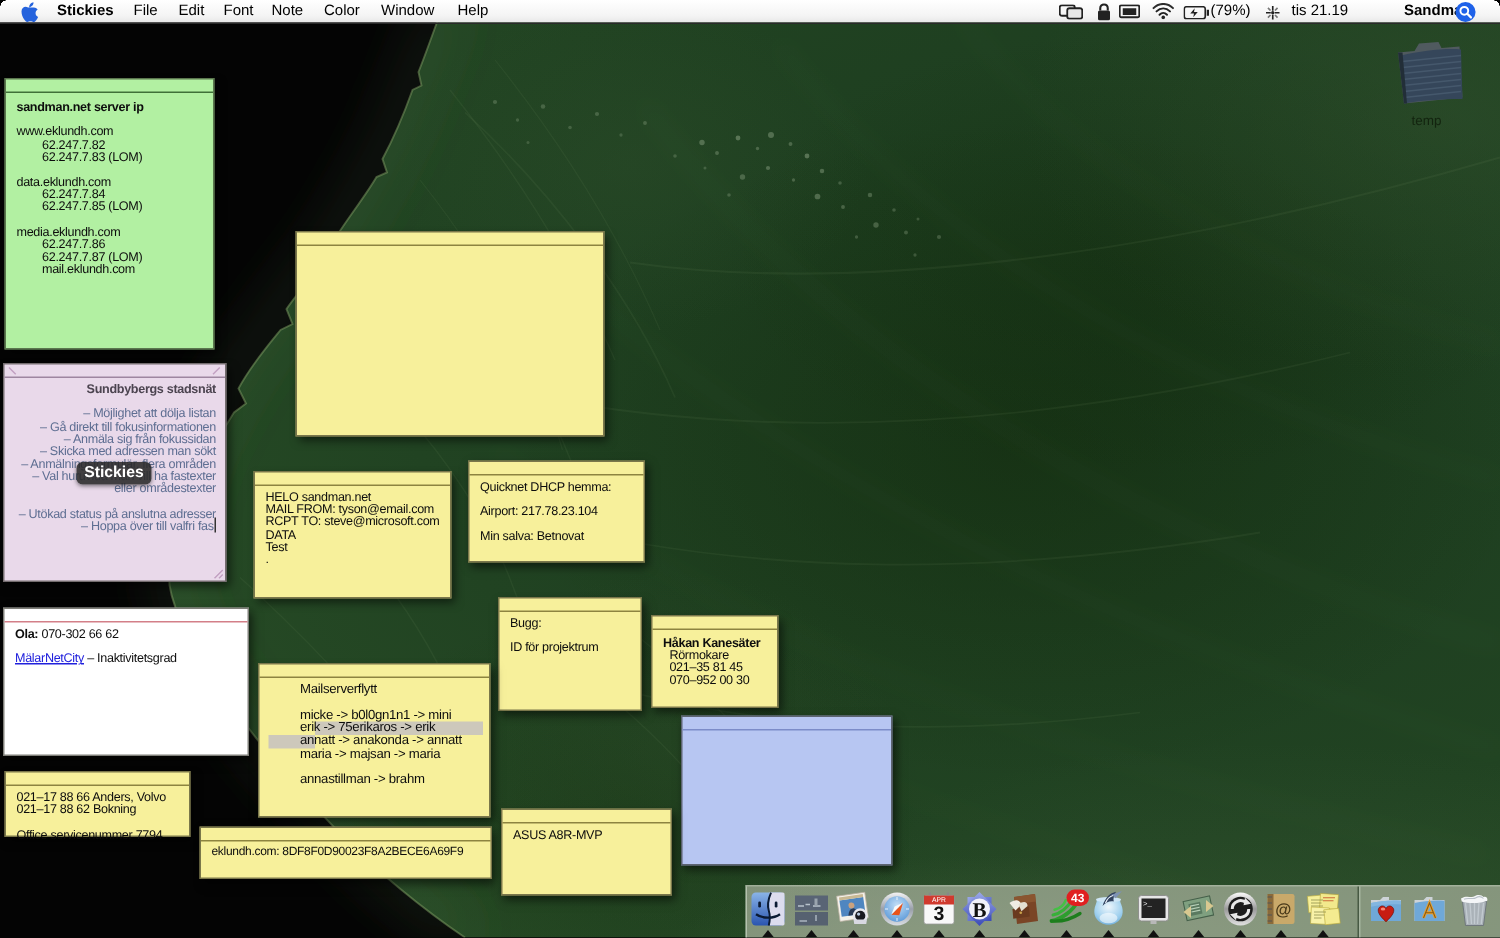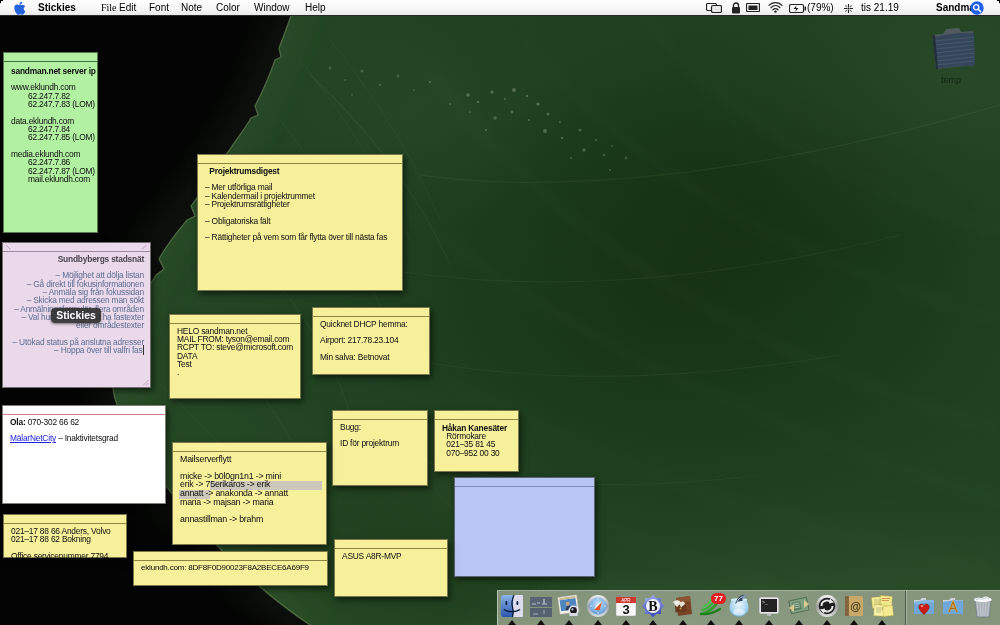--- a/index.html
+++ b/index.html
@@ -27,21 +27,21 @@
   #menubar{position:absolute;left:0;top:0;width:1000px;height:15px;z-index:20;
     background:linear-gradient(#ffffff, #f4f4f4 70%, #e8e8e8);
     border-bottom:1px solid #2a2a2a;font-size:10px;color:#000;}
   #menubar .it{position:absolute;top:1.5px;}
   
   #dock{position:absolute;left:497px;top:590px;width:503px;height:35px;z-index:10;
     background:rgba(210,212,195,0.55);
     border-left:1px solid rgba(230,240,225,0.5);
     border-top:1px solid rgba(220,230,215,0.35);}
   .dicon{position:absolute;top:3px;width:24px;height:24px;}
-  .mail .bd{line-height:8.65px;font-size:8.8px;}
+  .mail .bd{line-height:8.65px;font-size:8.8px;margin-left:20px;}
   .green .bd{padding-top:4.5px;}
   .hak .bd{padding-top:3.5px;}
   .tri{position:absolute;top:29px;width:0;height:0;border-left:4px solid transparent;
        border-right:4px solid transparent;border-bottom:5px solid #101010;}
 </style>
 </head>
 <body>
 <svg id="bg" width="1000" height="625" viewBox="0 0 1000 625">
   <defs>
     <radialGradient id="leafg" cx="70%" cy="38%" r="95%">
@@ -168,21 +168,21 @@
   </g>
   <text x="951" y="83" font-size="9" fill="#13240f" text-anchor="middle" style="font-family:'Liberation Sans';">temp</text>
 </svg>
 
 <div id="menubar">
   <svg class="it" style="left:14px;top:1px;" width="12" height="14" viewBox="0 0 17 20">
     <path fill="#2563dd" d="M11.8,0.6 C12,1.8 11.5,3 10.8,3.9 C10,4.8 8.9,5.5 7.8,5.4 C7.6,4.3 8.1,3.1 8.8,2.3 C9.6,1.4 10.9,0.7 11.8,0.6 Z
       M12.3,5.8 C13.6,5.8 14.9,6.5 15.8,7.7 C14.6,8.5 13.8,9.6 13.8,11.2 C13.8,12.9 14.8,14.1 16.2,14.7 C15.8,15.8 15.3,16.6 14.6,17.5 C13.8,18.5 12.9,19.6 11.8,19.6 C10.7,19.6 10.2,18.9 8.9,18.9 C7.6,18.9 7,19.6 5.9,19.6 C4.8,19.6 4,18.4 3.2,17.4 C1.6,15.3 0.4,12.2 0.4,9.5 C0.4,6.5 2.3,4.9 4.5,4.9 C5.6,4.9 6.6,5.7 7.4,5.7 C8.2,5.7 9.4,5.8 12.3,5.8 Z"></path>
   </svg>
   <span class="it" style="left:38px;font-weight:bold;">Stickies</span>
-  <span class="it" style="left:101px;font-family:Liberation Serif, serif;">File</span>
+  <span class="it" style="left:89px;">File</span>
   <span class="it" style="left:119px;">Edit</span>
   <span class="it" style="left:149px;">Font</span>
   <span class="it" style="left:181px;">Note</span>
   <span class="it" style="left:216px;">Color</span>
   <span class="it" style="left:254px;">Window</span>
   <span class="it" style="left:305px;">Help</span>
   <span class="it" style="left:807px;">(79%)</span>
   <span class="it" style="left:861px;">tis 21.19</span>
   <span class="it" style="left:917px;font-weight:bold;padding-left:19px;">Sandman</span>
 
@@ -220,21 +220,21 @@
   </svg>
   <svg class="it" style="left:970px;top:1px;" width="14" height="14" viewBox="0 0 14 14">
     <circle cx="7" cy="7" r="6.7" fill="#1f62e9"></circle>
     <circle cx="6.2" cy="6.2" r="2.6" fill="none" stroke="#fff" stroke-width="1.3"></circle>
     <line x1="8.2" y1="8.2" x2="10.6" y2="10.6" stroke="#fff" stroke-width="1.5" stroke-linecap="round"></line>
   </svg>
   <div style="position:absolute;left:0;top:0;width:4px;height:4px;background:radial-gradient(circle at 100% 100%, transparent 3.5px, #000 3.8px);"></div>
   <div style="position:absolute;right:0;top:0;width:4px;height:4px;background:radial-gradient(circle at 0% 100%, transparent 3.5px, #000 3.8px);"></div>
 </div>
 
-<div class="note green" style="left:3px;top:52px;width:95px;height:181px;">
+<div class="note green" style="left:3px;top:52px;width:140px;height:181px;">
   <div class="bar"></div>
   <div class="bd"><b>sandman.net server ip</b>
 
 www.eklundh.com
         62.247.7.82
         62.247.7.83 (LOM)
 
 data.eklundh.com
         62.247.7.84
         62.247.7.85 (LOM)
@@ -269,29 +269,20 @@
       <path d="M1,1 L5.5,5.5" stroke="#c2a0c2" stroke-width="1" fill="none"></path>
     </svg>
 </div>
 
 <div style="position:absolute;left:51px;top:308px;width:50px;height:15px;z-index:9;
      background:rgba(40,40,40,0.88);border-radius:4px;box-shadow:0 1px 3px rgba(0,0,0,0.5);
      color:#fff;font-weight:bold;font-size:10.5px;text-align:center;line-height:15px;">Stickies</div>
 
 <div class="note yellow" style="left:197px;top:154px;width:206px;height:137px;">
   <div class="bar"></div>
-  <div class="bd">  <b>Projektrumsdigest</b>
-
-– Mer utförliga mail
-– Kalendermail i projektrummet
-– Projektrumsrättigheter
-
-– Obligatoriska fält
-
-– Rättigheter på vem som får flytta över till nästa fas</div>
 </div>
 
 <div class="note yellow" style="left:312px;top:307px;width:118px;height:68px;">
   <div class="bar"></div>
   <div class="bd">Quicknet DHCP hemma:
 
 Airport: 217.78.23.104
 
 Min salva: Betnovat</div>
 </div>
@@ -299,21 +290,21 @@
 <div class="note yellow" style="left:169px;top:314px;width:132px;height:85px;">
   <div class="bar"></div>
   <div class="bd">HELO sandman.net
 MAIL FROM: tyson@email.com
 RCPT TO: steve@microsoft.com
 DATA
 Test
 .</div>
 </div>
 
-<div class="note yellow" style="left:332px;top:398px;width:96px;height:76px;margin-top:12px;">
+<div class="note yellow" style="left:332px;top:398px;width:96px;height:76px;">
   <div class="bar"></div>
   <div class="bd">Bugg:
 
 ID för projektrum</div>
 </div>
 
 <div class="note pink" style="left:2px;top:405px;width:164px;height:99px;">
   <div class="bar"></div>
   <div class="bd"><b>Ola:</b> 070-302 66 62
 
@@ -459,21 +450,21 @@
 
   <svg class="dicon" style="left:201px;" viewBox="0 0 24 24">
     <g fill="none" stroke="#2d9e2d" stroke-linecap="round">
       <path d="M2,20 C8,19 16,14 20,6" stroke-width="2.6"></path>
       <path d="M3,16 C8,15 13,11 15.5,6" stroke-width="2.0" stroke="#38b038"></path>
       <path d="M4,12.5 C8,11.5 10.5,9 11.5,6" stroke-width="1.6" stroke="#44c044"></path>
     </g>
     <path d="M2,20 C7,20.5 14,19.5 21,15" fill="none" stroke="#1d7e1d" stroke-width="2.2" stroke-linecap="round"></path>
   </svg>
   <div style="position:absolute;left:213px;top:2px;width:15px;height:11px;background:#e02020;border-radius:6px;
-       color:#fff;font-size:8px;font-weight:bold;text-align:center;line-height:11px;z-index:3;">77</div>
+       color:#fff;font-size:8px;font-weight:bold;text-align:center;line-height:11px;z-index:3;">43</div>
 
   <svg class="dicon" style="left:229px;" viewBox="0 0 24 24">
     <defs>
         <radialGradient id="bowl" cx="0.5" cy="0.3" r="0.9">
       <stop offset="0" stop-color="#eef6fc"></stop>
           <stop offset="0.55" stop-color="#9fd0ee"></stop>
           <stop offset="1" stop-color="#4f96cc"></stop>
         </radialGradient>
       </defs>
     <path d="M3.5,9 C1.5,14 2.5,18.5 7,21.2 C10,23 14,23 17,21.2 C21.5,18.5 22.5,14 20.5,9 C19.5,6.5 20,6 19.5,5.5 L4.5,5.5 C4,6 4.5,6.5 3.5,9 Z" fill="url(#bowl)"></path>

